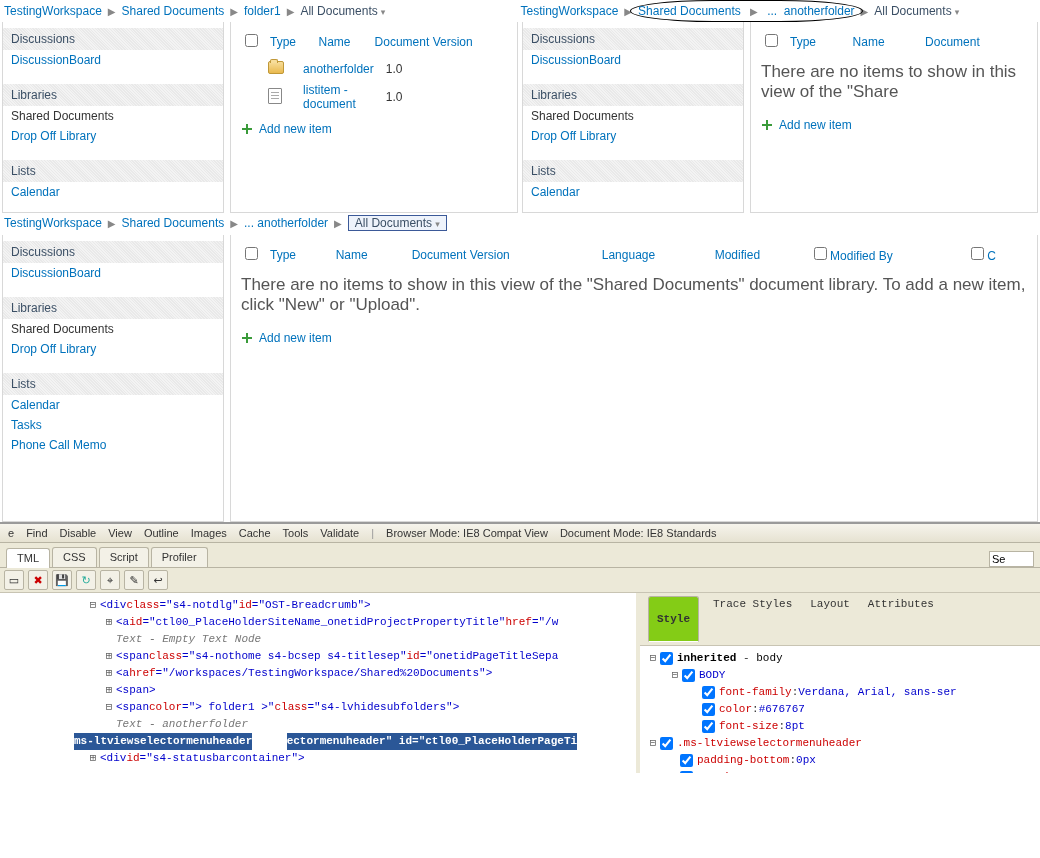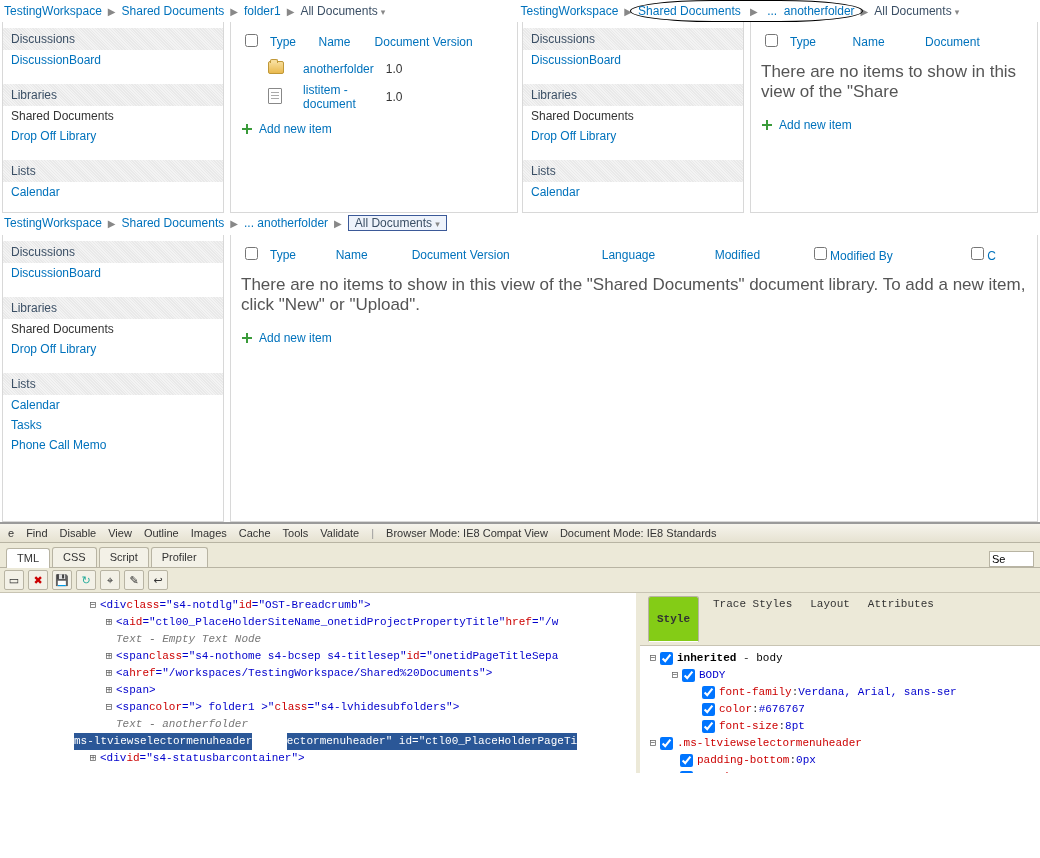--- a/index.html
+++ b/index.html
@@ -146,21 +146,21 @@
     line-height: 17px;
     white-space: nowrap;
   }
   .dt-dom .row { display:flex; align-items:center; }
   .dt-dom .indent { display:inline-block; }
   .tw { width:14px; text-align:center; color:#666; }
   .tag { color:#0000cc; }
   .attr { color:#cc0000; }
   .val { color:#0000cc; }
   .txt { color:#777; font-style:italic; }
-  .dt-dom .hl { background:#2b5797; color:#fff; }
+  .dt-dom .hl { background:#2b5797; color:#fff;font-weight:bold; }
   .dt-dom .hl2 { background:#fff; color:#000; display:inline-block; padding:0 4px; }
 
   .dt-style {
     width:400px; overflow:hidden; padding:0;
     font-family: Consolas, "Courier New", monospace; font-size:11px;
   }
   .dt-style-tabs {
     background:#ece9d8; border-bottom:1px solid #c8c4b3;
     display:flex; gap:10px; padding:3px 8px;
   }

